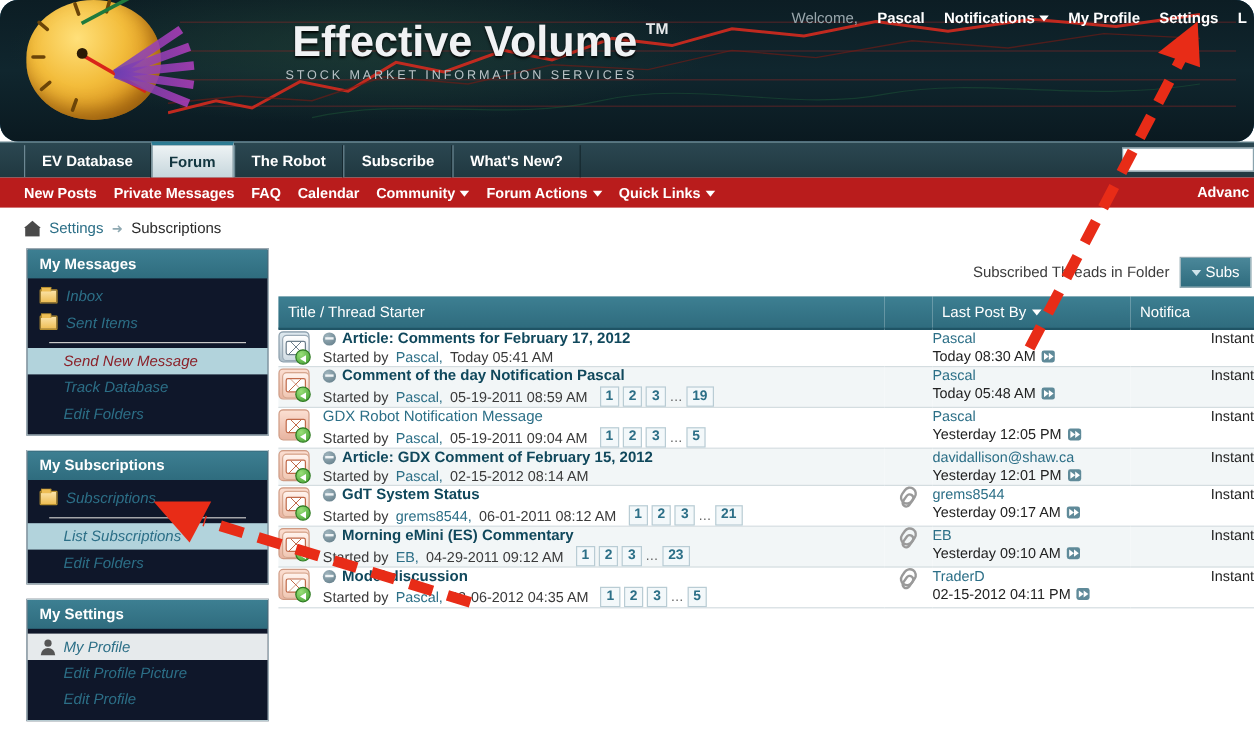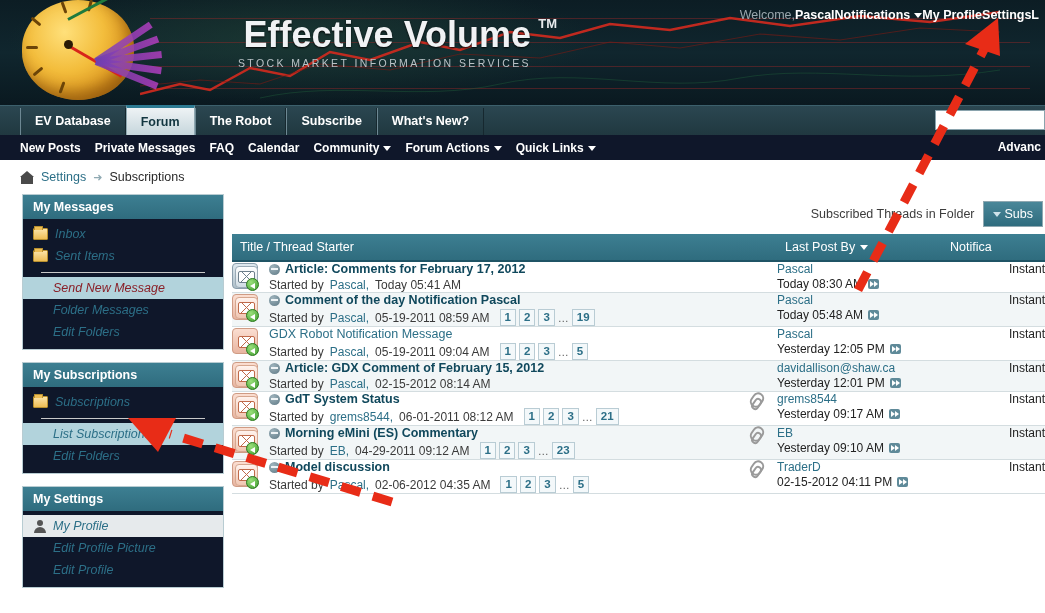--- a/index.html
+++ b/index.html
@@ -7,23 +7,24 @@
   body {
     width:1045px; height:613px; overflow:hidden;
     font-family:"Liberation Sans", sans-serif;
     font-size:12px;
     background:#ffffff;
     position:relative;
   }
 
   
   #header {
-    position:relative; height:105px; width:1045px;
+    position:relative; height:118px; width:1045px;
     background:#0c4a6e;
     overflow:hidden;
+    border-radius:15px;
   }
   #header-bg {
     position:absolute; inset:0;
     background:
       radial-gradient(ellipse 420px 90px at 300px 40px, rgba(35,70,55,.55) 0%, rgba(13,31,38,0) 70%),
       linear-gradient(180deg,#0c1d24 0%,#10262e 50%,#0a1920 100%);
   }
   .hdr-line {
     position:absolute; height:1px; background:rgba(150,40,40,.45);
   }
@@ -72,21 +73,21 @@
   #brand-tm {
     position:absolute; right:-26px; top:2px; font-size:13px; color:#e8eaec; font-weight:bold;
   }
   #brand-sub {
     font-size:10.5px; letter-spacing:2.4px; color:#b9c2c6; margin-top:1px;
   }
 
   
   #usernav {
     position:absolute; right:0; top:4px; height:22px;
-    display:flex; align-items:center; padding-right:6px;
+    display:flex; align-items:center; gap:16px; padding-right:6px;
     font-size:12.5px; white-space:nowrap; z-index:5;
   }
   #usernav .welcome { color:#9aa7ad; font-weight:normal; }
   #usernav a { color:#ffffff; font-weight:bold; text-decoration:none; }
   #usernav .caret {
     display:inline-block; margin-left:4px;
     border-left:4px solid transparent; border-right:4px solid transparent;
     border-top:5px solid #ffffff; vertical-align:middle;
   }
 
@@ -110,21 +111,21 @@
     height:30px; line-height:28px; border-left:1px solid #8fa8b1; border-right:1px solid #8fa8b1;
   }
   #searchbox {
     position:absolute; right:0px; top:4px; width:110px; height:20px;
     background:#ffffff; border:1px solid #8aa3ad;
   }
 
   
   #subnav {
     height:25px; width:1045px;
-    background:#0f172a;
+    background:#b91c1c;
     display:flex; align-items:center; padding-left:20px; gap:14px;
     position:relative;
   }
   #subnav a { color:#ffffff; font-weight:bold; font-size:12px; text-decoration:none; white-space:nowrap; }
   #subnav .caret {
     display:inline-block; margin-left:4px;
     border-left:4px solid transparent; border-right:4px solid transparent;
     border-top:5px solid #ffffff; vertical-align:middle;
   }
   #advanced {
@@ -412,21 +413,21 @@
         </div>
         <div class="p-item">
           <span class="folder-ico"></span>
           <span>Sent Items</span>
         </div>
         <div class="divider"></div>
         <div class="p-item sub hl hl-red">
           <span>Send New Message</span>
         </div>
         <div class="p-item sub">
-          <span>Folder Messages</span>
+          <span>Track Database</span>
         </div>
         <div class="p-item sub">
           <span>Edit Folders</span>
         </div>
       </div>
     </div>
 
     <div class="panel">
       <div class="panel-head">My Subscriptions</div>
       <div class="panel-body">

